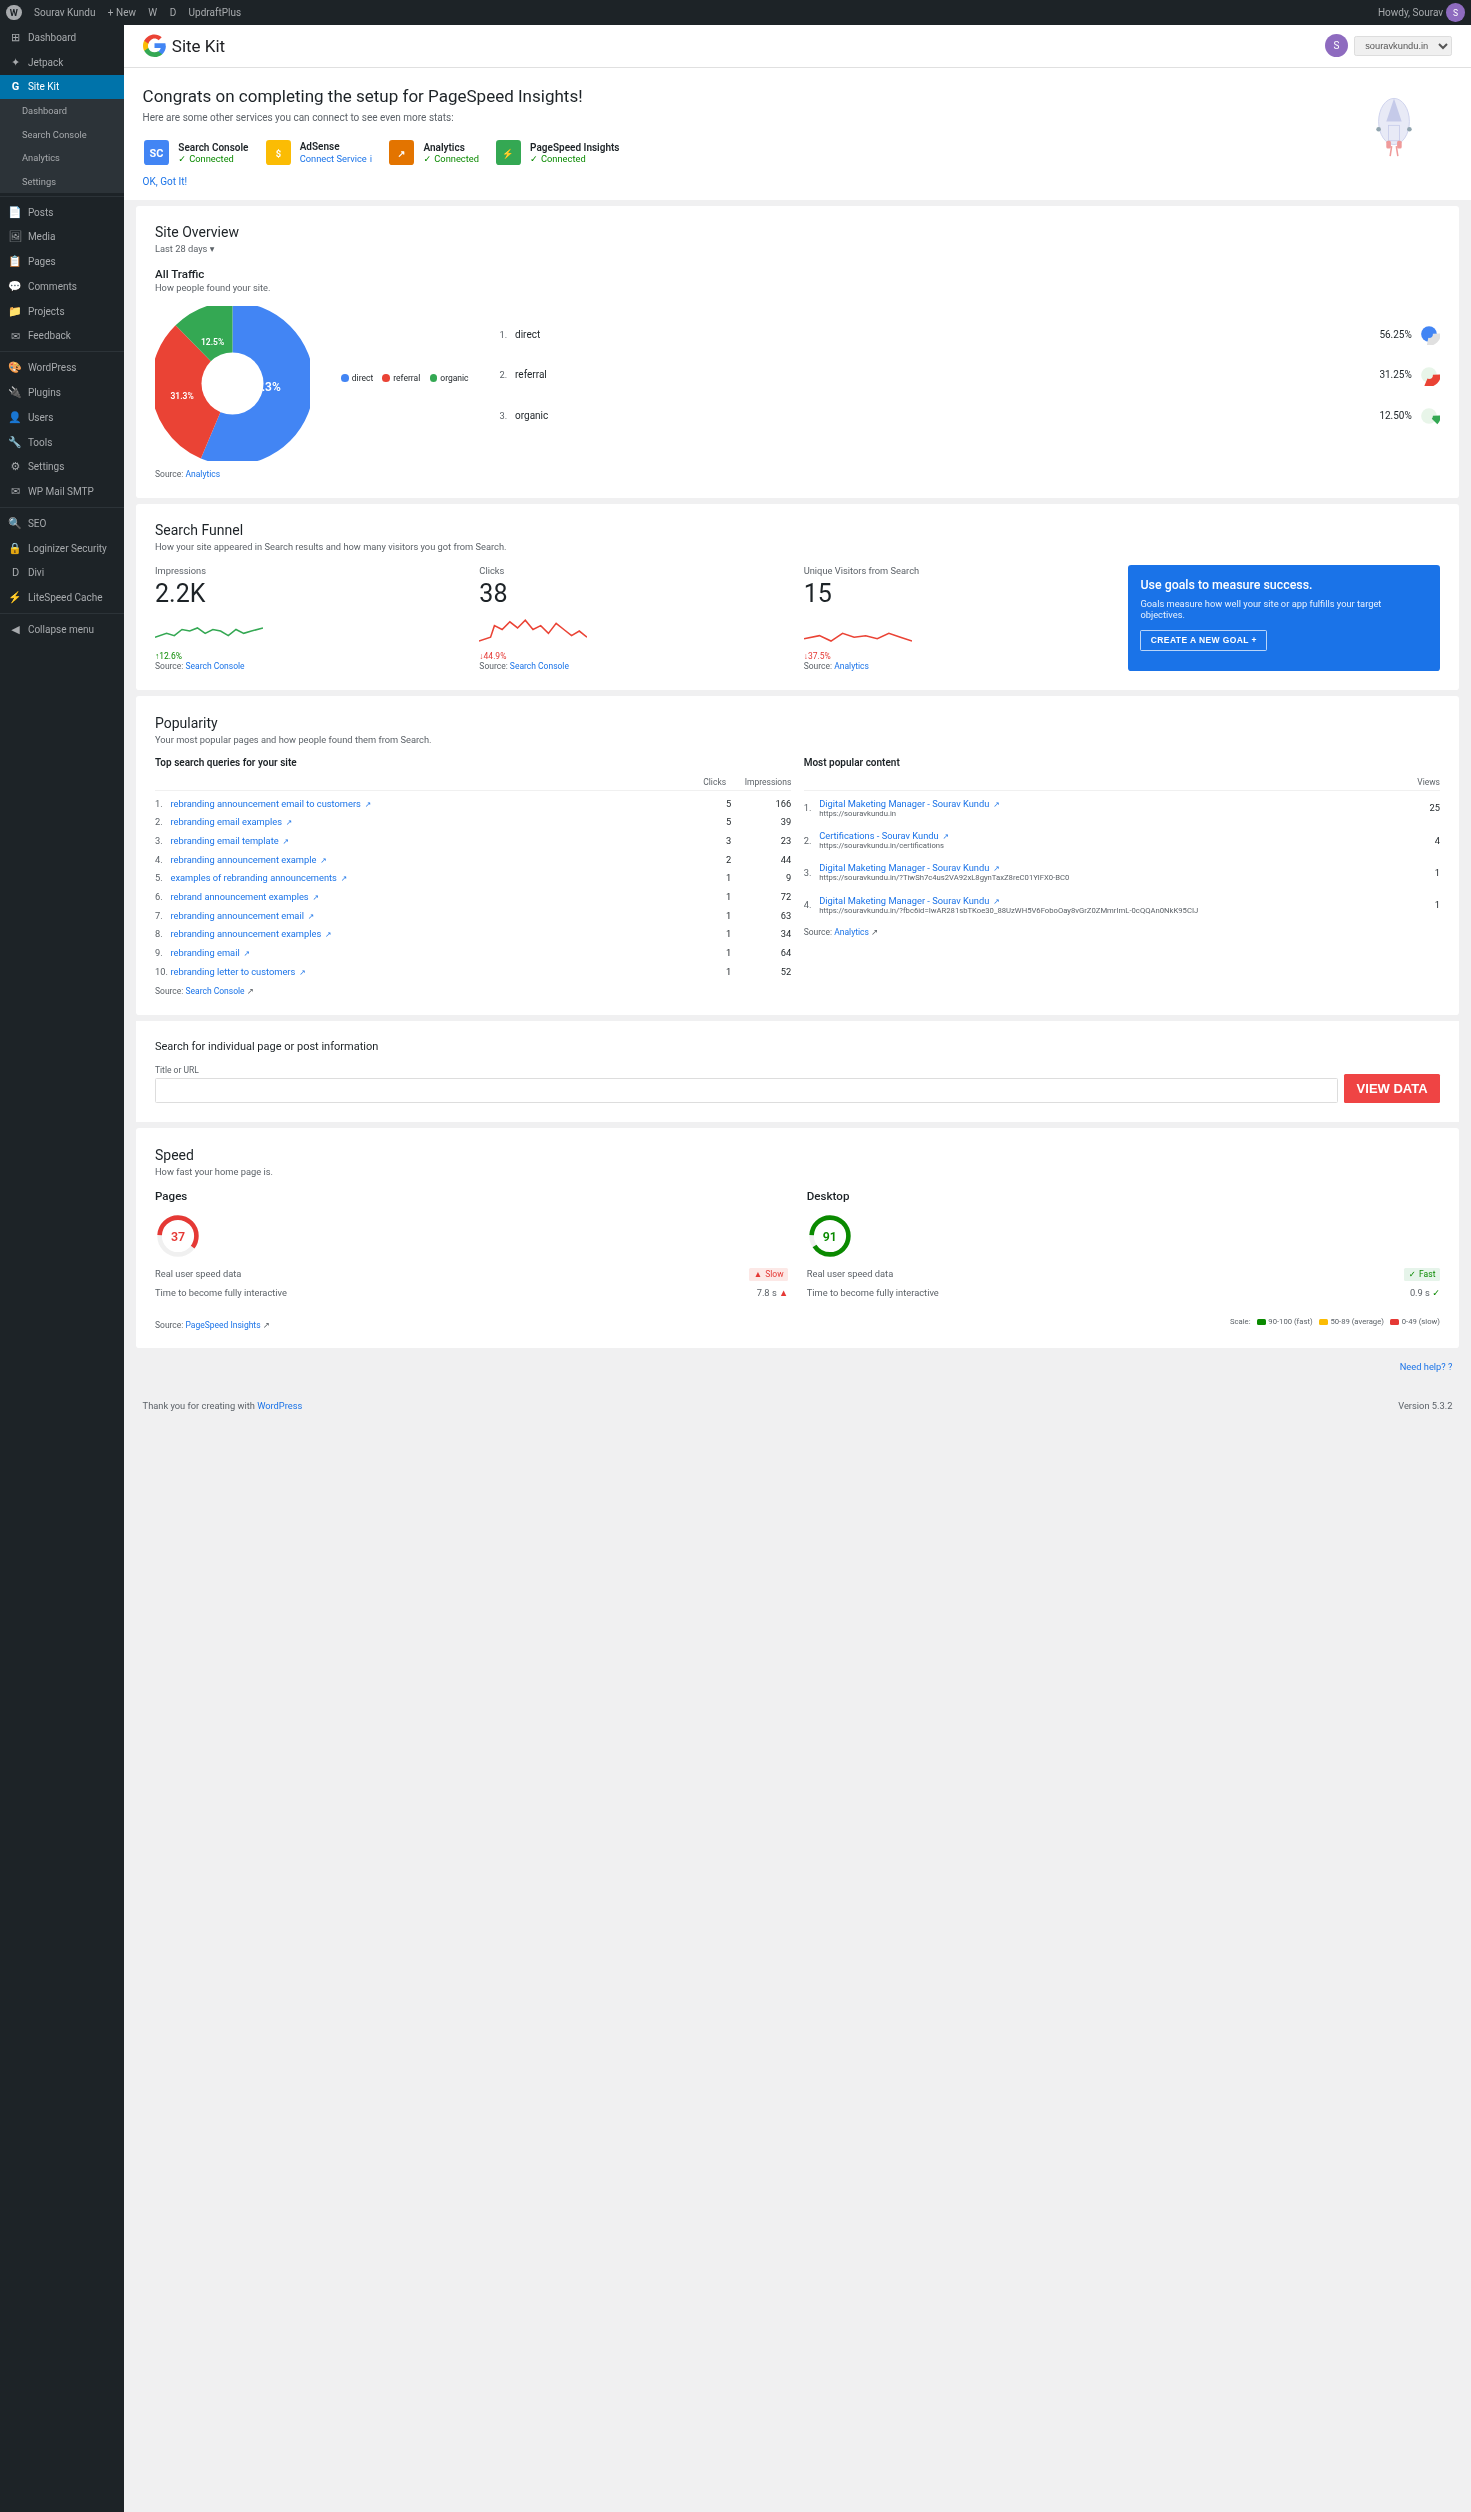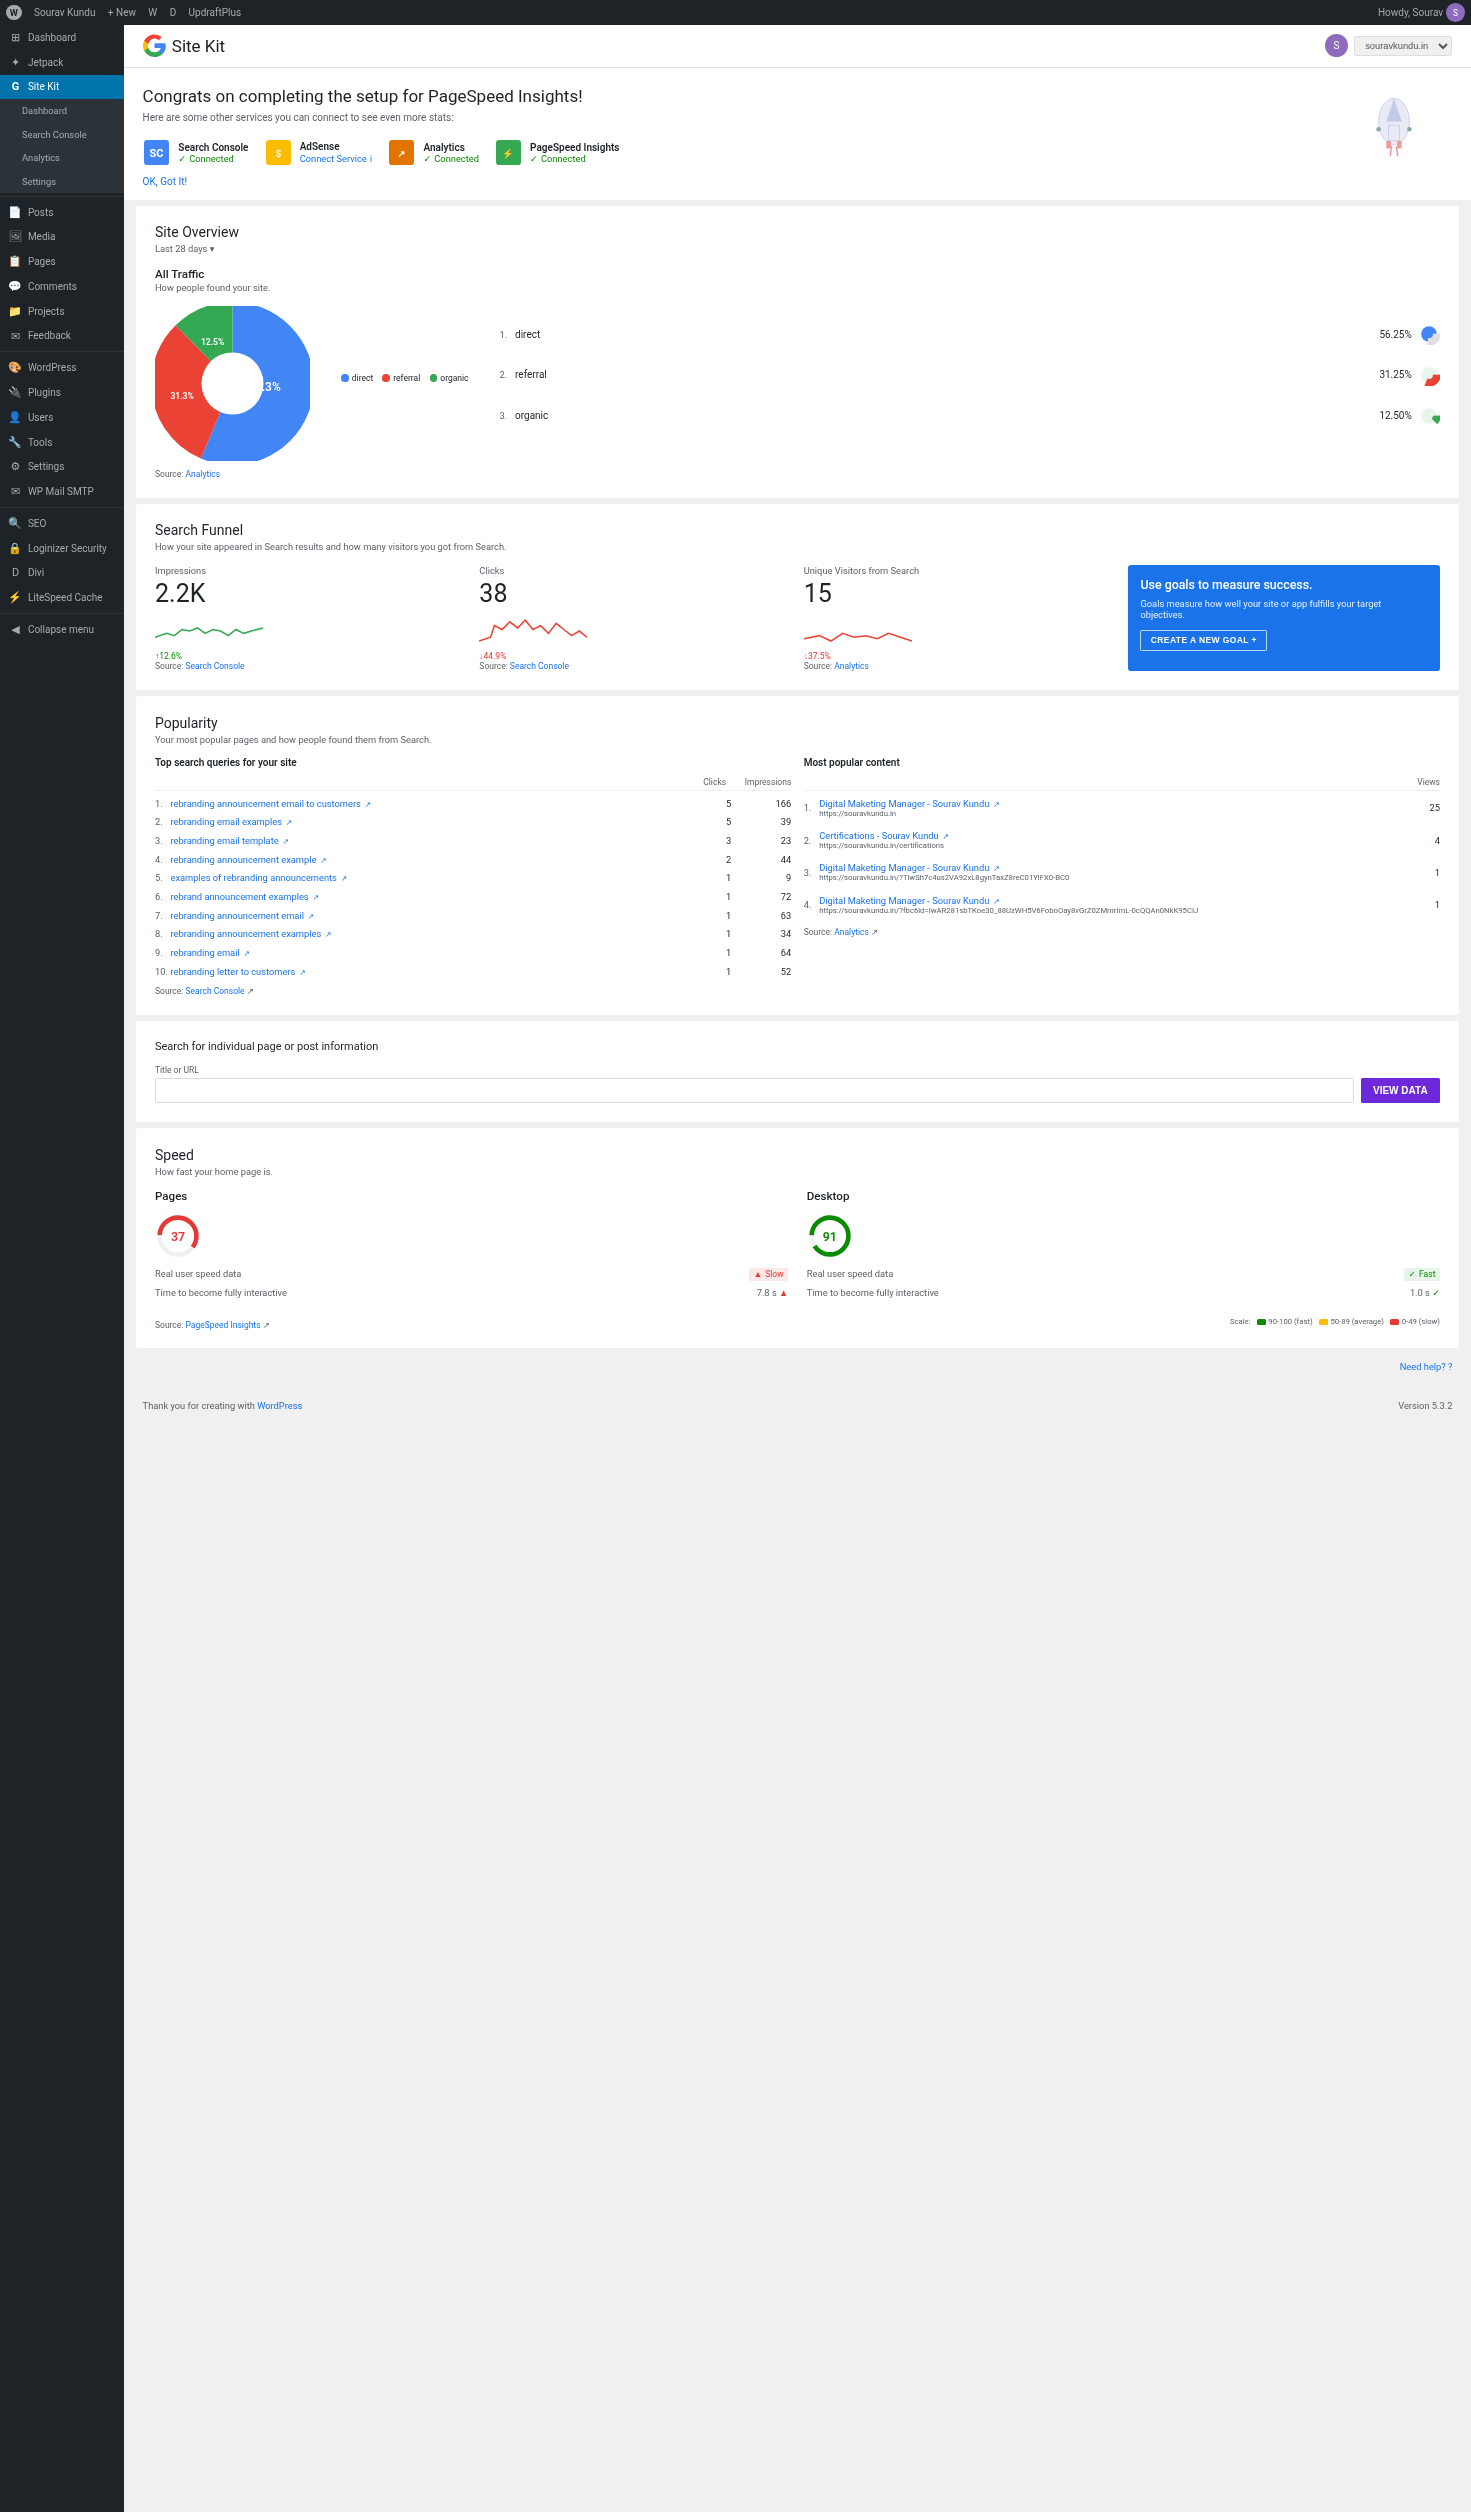--- a/index.html
+++ b/index.html
@@ -106,21 +106,21 @@
     .pop-source { font-size: 8.5px; color: #5c6268; margin-top: 9.3px; }
     .pop-source a { color: #1a73e8; text-decoration: none; }
     
     
     .search-section { background: #fff; margin: 6.2px 12.4px; padding: 18.6px; }
     .search-section-title { font-size: 11px; font-weight: 400; margin-bottom: 12.4px; }
     .search-row { display: flex; gap: 6.2px; align-items: flex-end; }
     .search-input-wrap { flex: 1; }
     .search-input-label { font-size: 8.5px; color: #5c6268; margin-bottom: 3.1px; }
     .search-input { width: 100%; border: 0.8px solid #ddd; padding: 6.2px 9.3px; font-size: 10px; border-radius: 1.5px; }
-    .view-data-btn { background: #6d28d9; color: white; border: none; padding: 7px 12.4px; font-size: 10px; font-weight: 600; cursor: pointer; border-radius: 1.5px; white-space: nowrap; }
+    .view-data-btn { background: #ef4444; color: white; border: none; padding: 7px 12.4px; font-size: 13px; font-weight: 600; cursor: pointer; border-radius: 1.5px; white-space: nowrap; }
     
     
     .speed-grid { display: grid; grid-template-columns: 1fr 1fr; gap: 18.6px; margin-top: 12.4px; }
     .speed-panel { }
     .speed-panel-title { font-size: 11.6px; font-weight: 500; margin-bottom: 9.3px; }
     .speed-gauge-row { display: flex; align-items: center; gap: 12.4px; margin-bottom: 9.3px; }
     .speed-gauge { position: relative; width: 46px; height: 46px; }
     .speed-gauge-num { position: absolute; top: 50%; left: 50%; transform: translate(-50%, -50%); font-size: 14px; font-weight: 600; }
     .speed-gauge-num.slow { color: #e53935; }
     .speed-gauge-num.fast { color: #0a8a00; }
@@ -731,21 +731,21 @@
           <div class="speed-row">
             <span>Real user speed data</span>
             <span class="speed-badge fast">
               <span>✓</span>
               <span>Fast</span>
             </span>
           </div>
           <div class="speed-row">
             <span>Time to become fully interactive</span>
             <span class="speed-val">
-              <span>1.0 s</span>
+              <span>0.9 s</span>
               <span style="color:#0a8a00;"> ✓</span>
             </span>
           </div>
         </div>
       </div>
 
       <div style="display:flex;justify-content:space-between;align-items:center;margin-top:9.3px;">
         <div class="speed-source">
           Source: <a href="#">PageSpeed Insights</a> <span>↗</span>
         </div>

